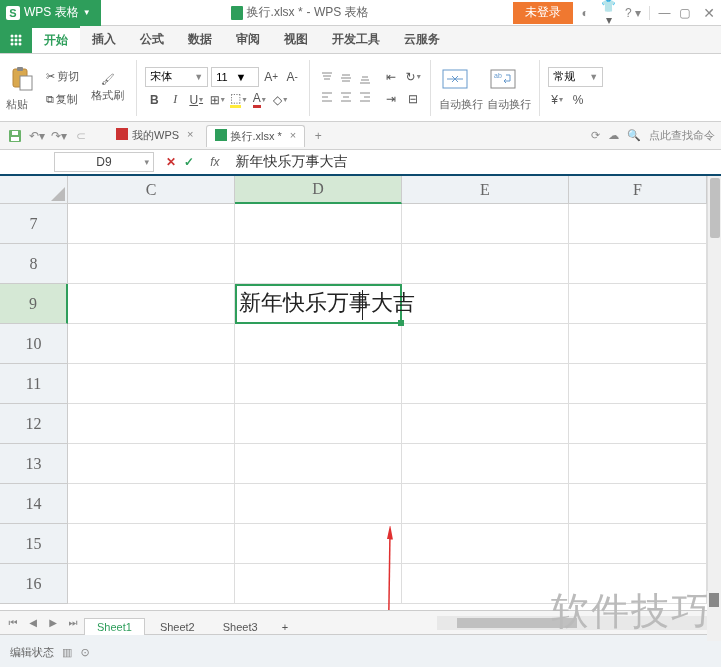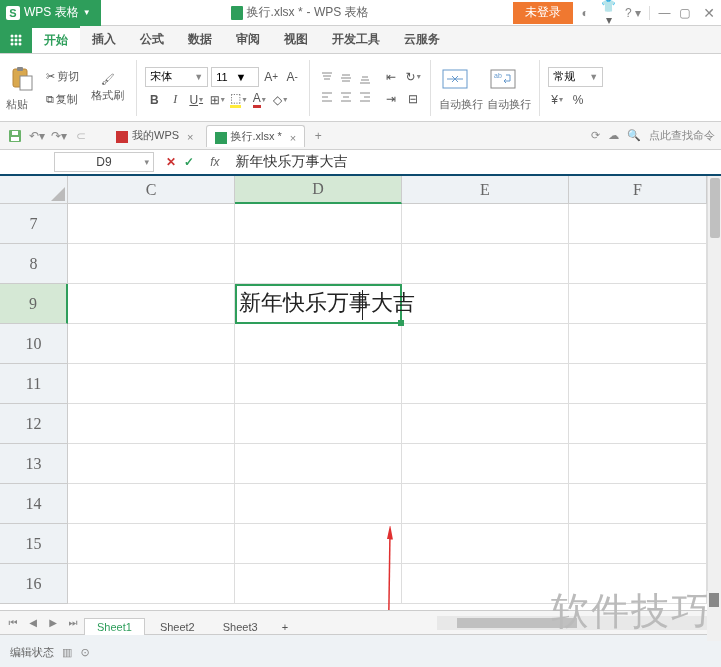--- a/index.html
+++ b/index.html
@@ -28,21 +28,21 @@
 .font-sel { border:1px solid #ccc; height:20px; padding:0 4px; font-size:11px; display:flex; align-items:center; gap:22px; }
 .font-sel .dd { color:#888; font-size:9px; }
 .size-sel { border:1px solid #ccc; height:20px; padding:0 4px; font-size:11px; display:flex; align-items:center; gap:8px; width:48px; }
 .fmt-btn { width:18px; height:18px; display:flex; align-items:center; justify-content:center; color:#555; font-size:12px; }
 .fmt-btn .dd { font-size:8px; color:#888; margin-left:1px; }
 .align-grid { display:grid; grid-template-columns:repeat(3,18px); grid-template-rows:repeat(2,18px); gap:1px; }
 .align-cell { display:flex; align-items:center; justify-content:center; }
 .align-cell svg { width:14px; height:14px; }
 .doc-tabs { height:28px; background:#f5f5f5; display:flex; align-items:center; padding:0 6px; gap:4px; border-bottom:1px solid #d0d0d0; }
 .doc-tabs .ico { width:18px; height:18px; display:flex; align-items:center; justify-content:center; color:#888; }
-.doc-tab { padding:3px 8px; display:flex; align-items:flex-end; gap:4px; font-size:11px; color:#555; border-radius:3px 3px 0 0; }
+.doc-tab { padding:3px 8px; display:flex; align-items:flex-start; gap:4px; font-size:11px; color:#555; border-radius:3px 3px 0 0; }
 .doc-tab.red .sq { width:12px; height:12px; background:#c33; }
 .doc-tab.active { background:#fff; border:1px solid #ccc; border-bottom:none; }
 .doc-tab .sq { width:12px; height:12px; background:#2e9e5b; }
 .doc-tab .x { color:#888; margin-left:4px; }
 .doc-tabs .right { margin-left:auto; display:flex; align-items:center; gap:8px; color:#888; font-size:11px; }
 .formula-bar { height:26px; display:flex; align-items:center; border-bottom:2px solid #0c4a6e;padding-left:24px; }
 .name-box { width:100px; border:1px solid #ccc; margin:2px 4px 2px 30px; height:20px; display:flex; align-items:center; justify-content:center; font-size:12px; color:#444; position:relative; }
 .name-box .dd { position:absolute; right:4px; font-size:9px; color:#888; }
 .fb-icons { display:flex; align-items:center; gap:8px; padding:0 8px; color:#888; }
 .fb-icons .red { color:#c33; font-weight:bold; }

